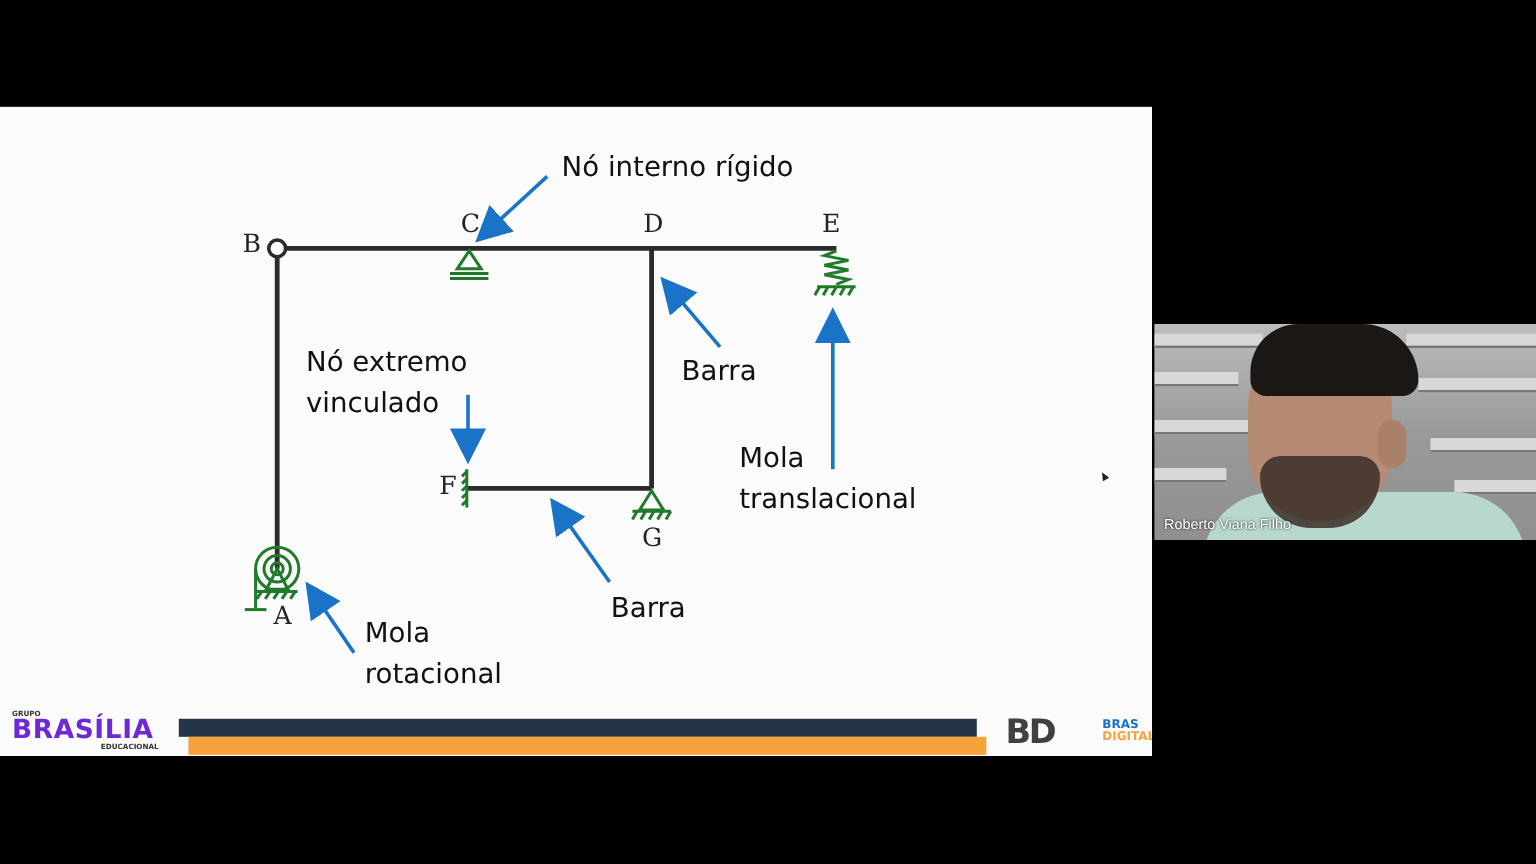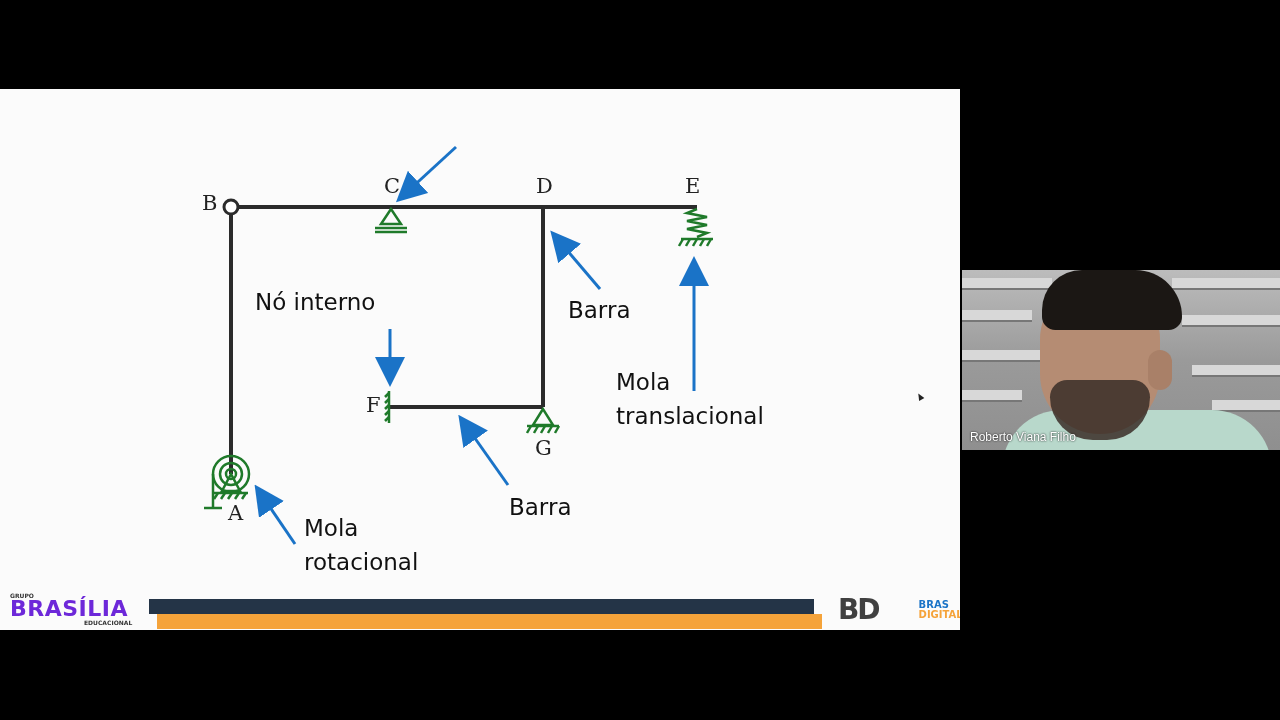--- a/index.html
+++ b/index.html
@@ -113,21 +113,23 @@
   </svg>
 
   <span class="node" style="left:202px;top:102px;">B</span>
   <span class="node" style="left:384px;top:85px;">C</span>
   <span class="node" style="left:536px;top:85px;">D</span>
   <span class="node" style="left:685px;top:85px;">E</span>
   <span class="node" style="left:366px;top:304px;">F</span>
   <span class="node" style="left:535px;top:347px;">G</span>
   <span class="node" style="left:228px;top:412px;">A</span>
 
-  <span class="lbl" style="left:255px;top:196px;">Nó interno</span>
+  <span class="lbl" style="left:468px;top:34px;">Nó interno rígido</span>
+  <span class="lbl" style="left:255px;top:196px;">Nó extremo</span>
+  <span class="lbl" style="left:255px;top:230px;">vinculado</span>
   <span class="lbl" style="left:568px;top:204px;">Barra</span>
   <span class="lbl" style="left:616px;top:276px;">Mola</span>
   <span class="lbl" style="left:616px;top:310px;">translacional</span>
   <span class="lbl" style="left:509px;top:401px;">Barra</span>
   <span class="lbl" style="left:304px;top:422px;">Mola</span>
   <span class="lbl" style="left:304px;top:456px;">rotacional</span>
 
   <div class="footer">
     <div class="logo-left">
       <div class="grupo">GRUPO</div>

